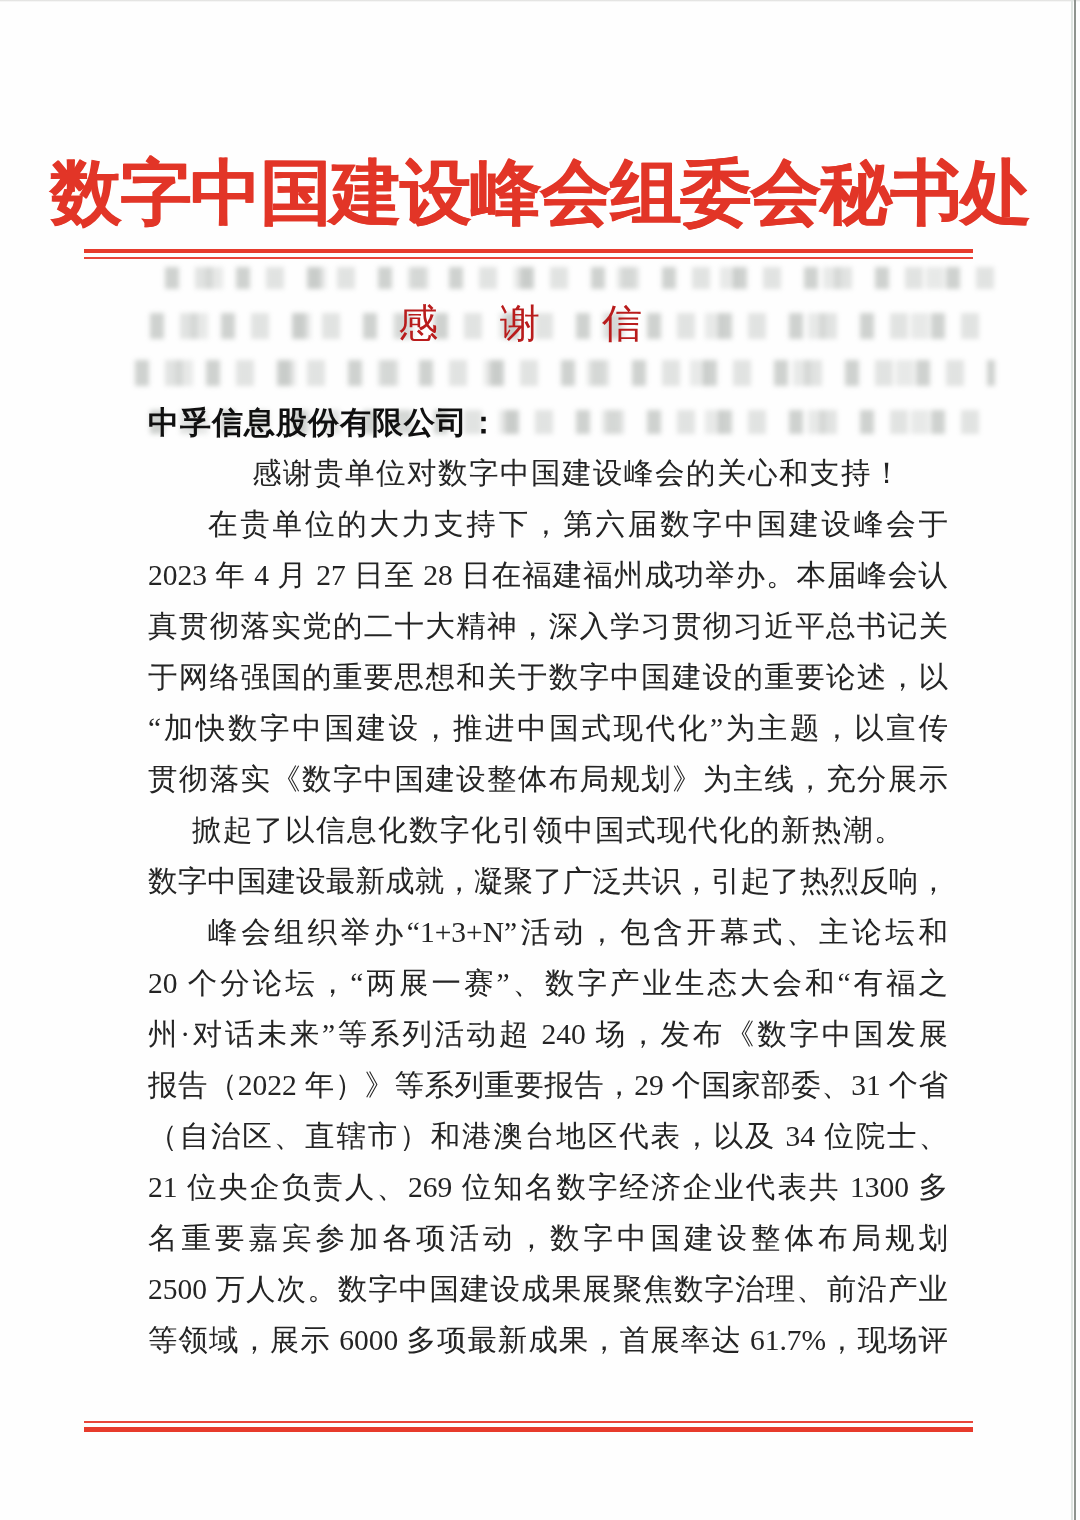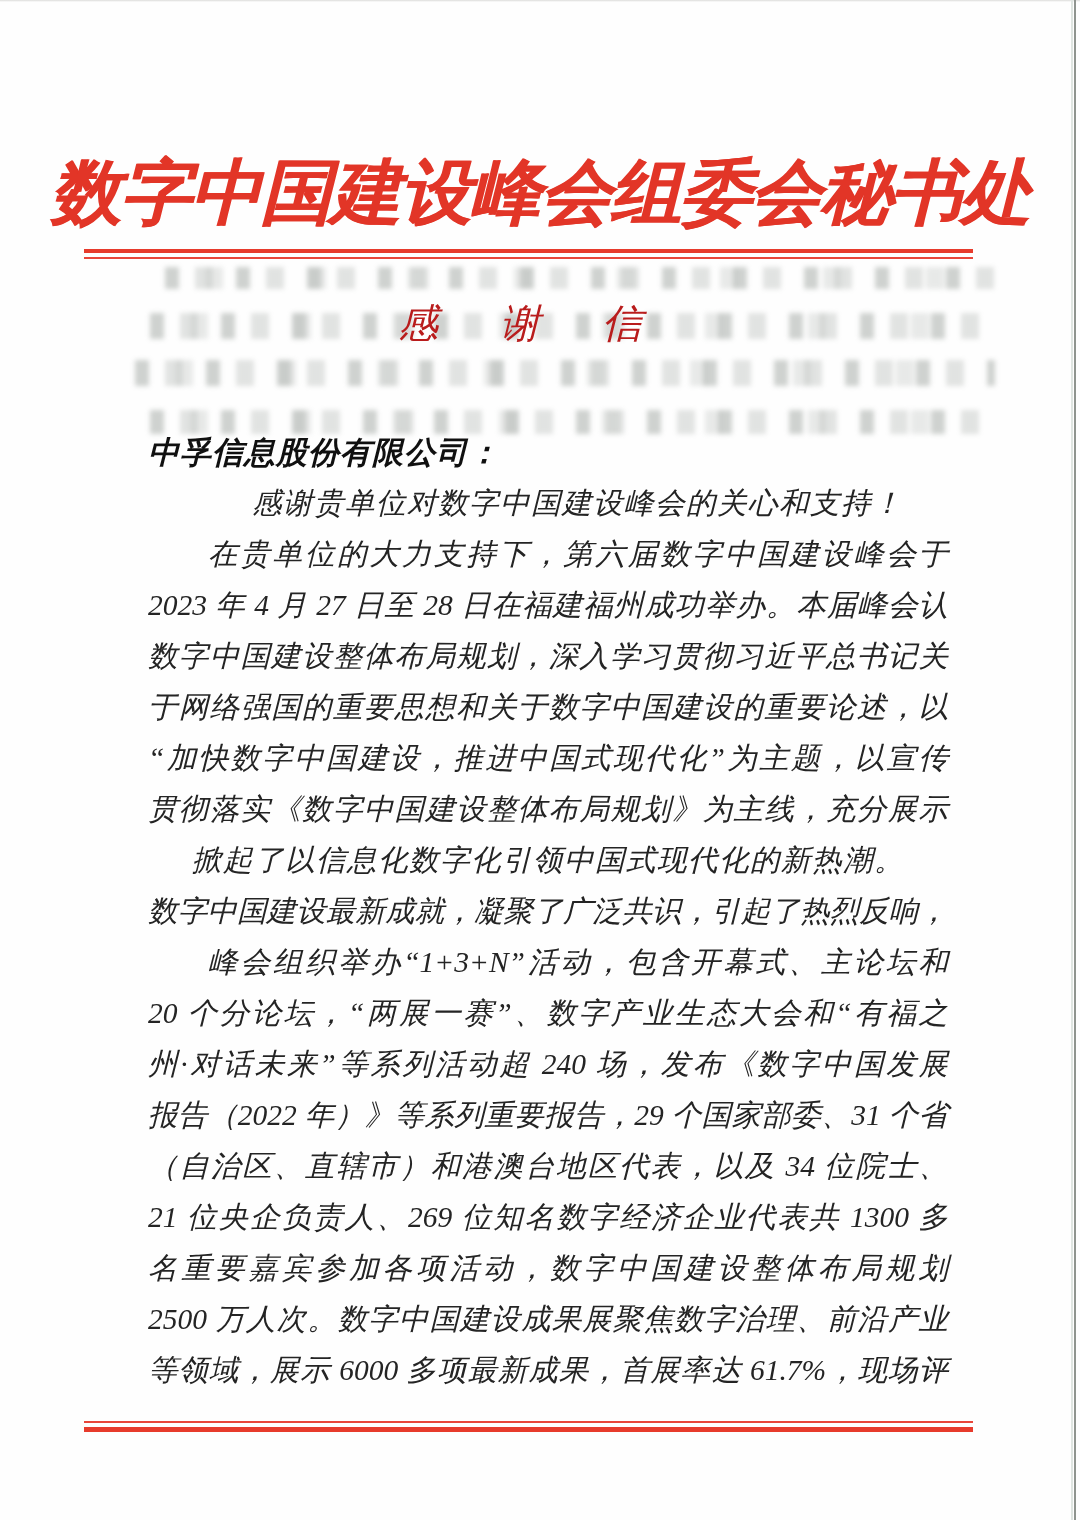--- a/index.html
+++ b/index.html
@@ -2,21 +2,20 @@
 <html><head>
 <meta charset="utf-8">
 <style>
   html,body{margin:0;padding:0;background:#ffffff;}
   .page{
     position:relative;
     width:1080px;height:1520px;
     background:#fefefe;
     overflow:hidden;
     font-family:"Liberation Serif","DejaVu Serif",serif;
-    font-style:italic;
   }
   
   .header-title{
     position:absolute;
     top:143px;left:0;right:0;
     text-align:center;
     font-family:"Liberation Serif","DejaVu Serif",serif;
     font-weight:bold;
     font-size:71px;
     line-height:100px;
@@ -55,21 +54,21 @@
     text-align:center;
     font-size:40px;
     line-height:46px;
     letter-spacing:62px;
     color:#b91c1c;
     white-space:nowrap;
   }
   
   .letter-body{
     position:absolute;
-    top:427px;left:148px;width:800px;
+    top:397px;left:148px;width:800px;
     z-index:2;
     color:#242424;
   }
   .salutation{
     font-family:"Liberation Sans","DejaVu Sans",sans-serif;
     font-weight:bold;
     font-size:31px;
     line-height:51px;
     letter-spacing:1px;
     color:#101010;
@@ -121,21 +120,21 @@
   <div class="ghost ghost-4"></div>
 
   <div class="letter-title">感谢信</div>
 
   <div class="letter-body">
     <div class="salutation">中孚信息股份有限公司：</div>
     <div>
         <div class="line indent plain">感谢贵单位对数字中国建设峰会的关心和支持！</div>
         <div class="line indent justify">在贵单位的大力支持下，第六届数字中国建设峰会于</div>
         <div class="line justify">2023 年 4 月 27 日至 28 日在福建福州成功举办。本届峰会认</div>
-        <div class="line justify">数字中国建设整体布局规划，深入学习贯彻习近平总书记关</div>
+        <div class="line justify">真贯彻落实党的二十大精神，深入学习贯彻习近平总书记关</div>
         <div class="line justify">于网络强国的重要思想和关于数字中国建设的重要论述，以</div>
         <div class="line justify">“加快数字中国建设，推进中国式现代化”为主题，以宣传</div>
         <div class="line justify">贯彻落实《数字中国建设整体布局规划》为主线，充分展示</div>
         <div class="line plain">掀起了以信息化数字化引领中国式现代化的新热潮。</div>
         <div class="line justify">数字中国建设最新成就，凝聚了广泛共识，引起了热烈反响，</div>
         <div class="line indent justify">峰会组织举办“1+3+N”活动，包含开幕式、主论坛和</div>
         <div class="line justify">20 个分论坛，“两展一赛”、数字产业生态大会和“有福之</div>
         <div class="line justify">州·对话未来”等系列活动超 240 场，发布《数字中国发展</div>
         <div class="line justify">报告（2022 年）》等系列重要报告，29 个国家部委、31 个省</div>
         <div class="line justify">（自治区、直辖市）和港澳台地区代表，以及 34 位院士、</div>

